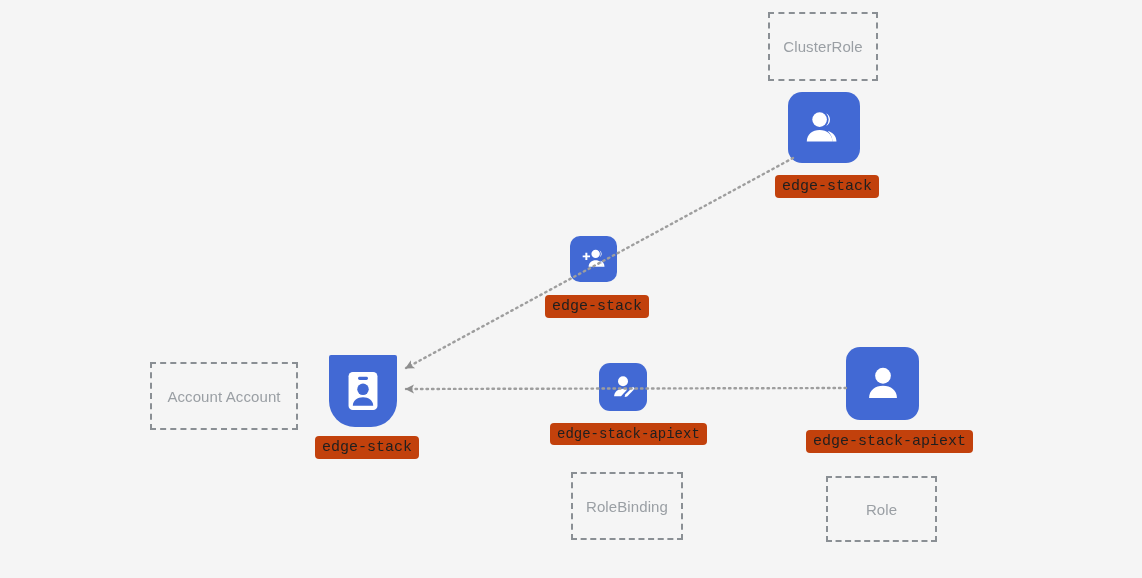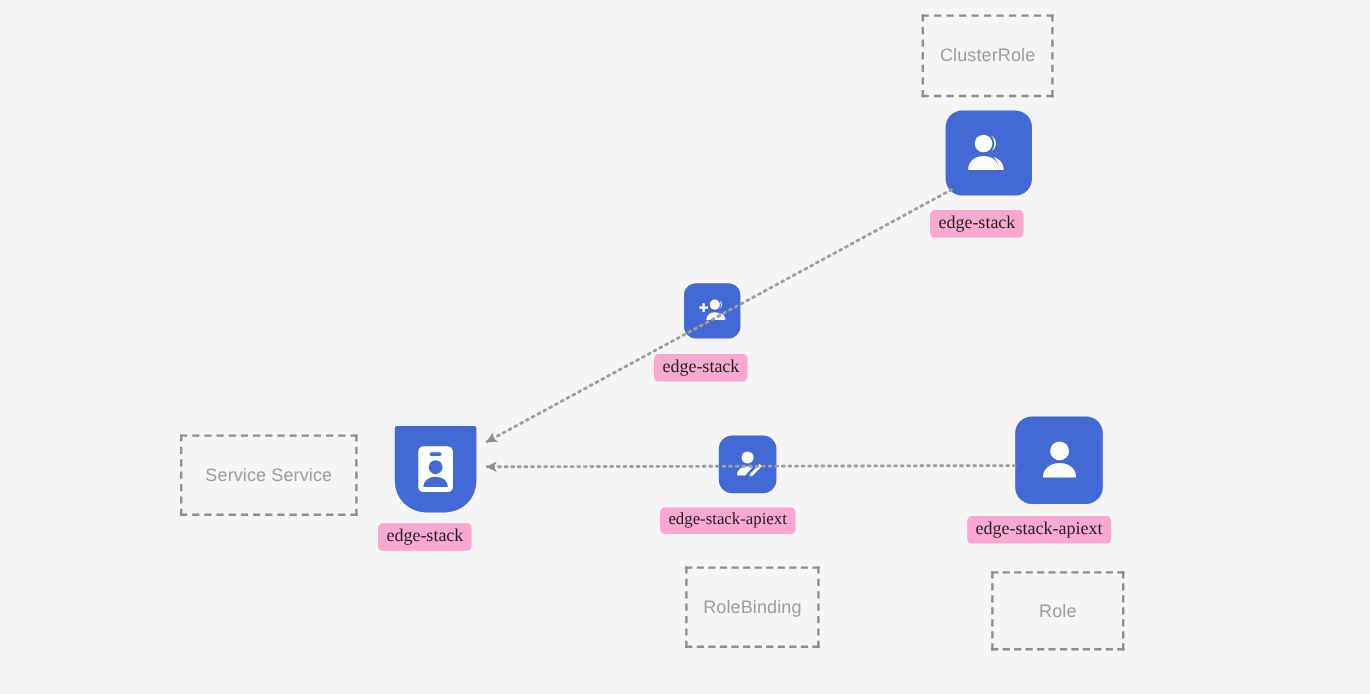--- a/index.html
+++ b/index.html
@@ -58,26 +58,26 @@
   }
   .icon-tile.sa-shape {
     border-radius: 2px 2px 26px 26px;
   }
   .icon-tile svg {
     display: block;
   }
   
   .name-chip {
     position: absolute;
-    background: #f9a8d4;
+    background: #c2410c;
     color: #1f1f1f;
     border-radius: 4px;
     padding: 3px 7px;
     font-size: 15px;
-    font-family: Liberation Serif, serif;
+    font-family: Liberation Mono, monospace;
     white-space: nowrap;
     z-index: 4;
     box-sizing: border-box;
   }
   .name-chip.small {
     font-size: 14px;
   }
 </style>
 </head>
 <body>
@@ -95,21 +95,21 @@
 
     <line x1="846" y1="388" x2="406" y2="389" stroke="#9e9e9e" stroke-width="2.4" stroke-dasharray="1.5 4" stroke-linecap="round" marker-end="url(#arrow-gray)"></line>
   </svg>
 
   <div class="kind-box" style="left:768px; top:12px; width:110px; height:69px;">
     <span class="kind-label">ClusterRole</span>
   </div>
 
 
   <div class="kind-box" style="left:150px; top:362px; width:148px; height:68px;">
-    <span class="kind-label">Service Service</span>
+    <span class="kind-label">Account Account</span>
   </div>
 
   <div class="kind-box" style="left:826px; top:476px; width:111px; height:66px;">
     <span class="kind-label">Role</span>
   </div>
 
   <div class="kind-box" style="left:571px; top:472px; width:112px; height:68px;">
     <span class="kind-label">RoleBinding</span>
   </div>
 

